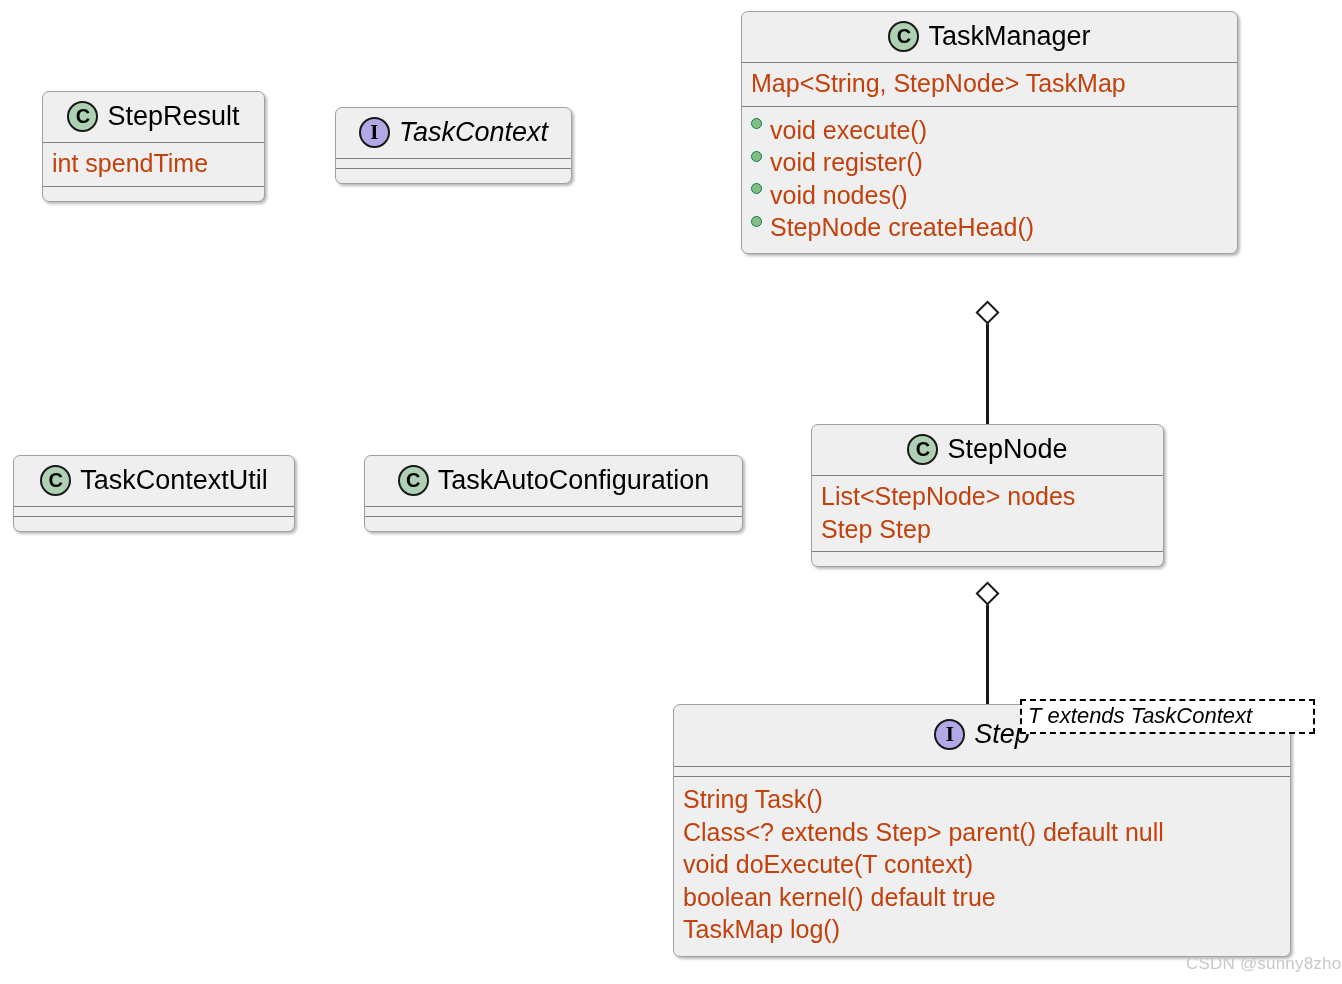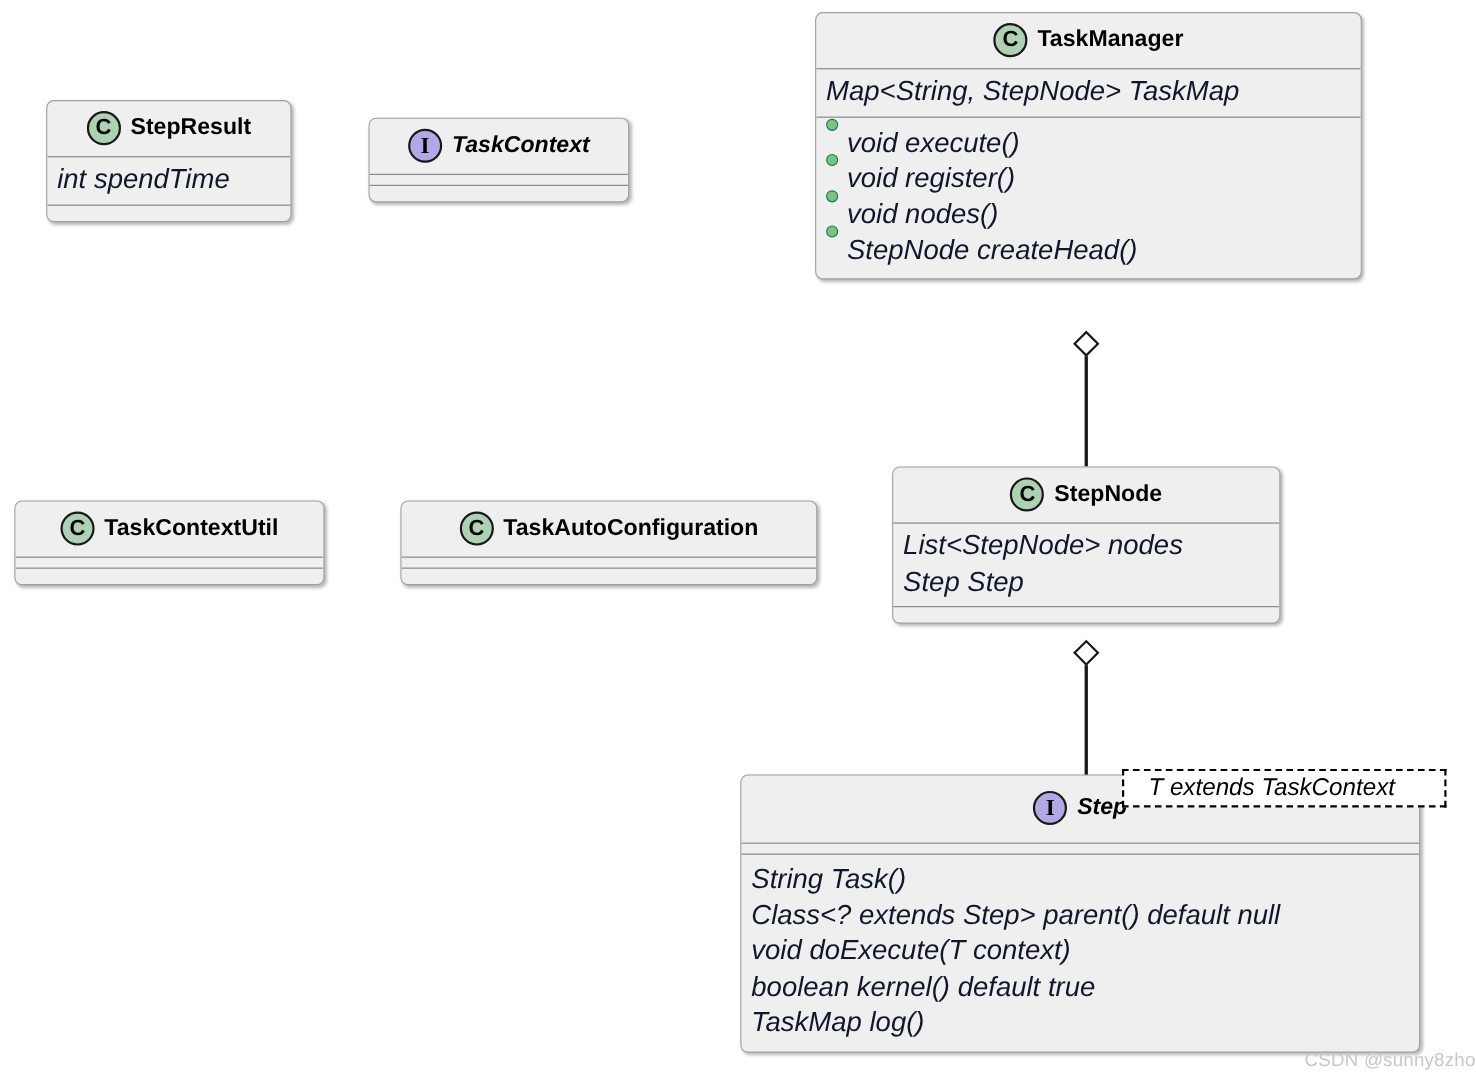--- a/index.html
+++ b/index.html
@@ -38,25 +38,24 @@
   .uml-header {
     display: flex;
     align-items: center;
     justify-content: center;
     gap: 9px;
     padding: 9px 12px 10px 12px;
     box-sizing: border-box;
   }
 
   .uml-title {
-    font-size: 21px;
+    font-size: 27px;
     color: #000000;
     line-height: 1.05;
     white-space: nowrap;
-    font-weight: bold;
   }
   .uml-title.is-abstract {
     font-style: italic;
   }
 
   
   .stereo {
     position: relative;
     width: 31px;
     height: 31px;
@@ -99,26 +98,25 @@
     padding: 0;
     height: 9px;
   }
   .uml-section.tail {
     padding: 0;
     height: 14px;
   }
 
   .uml-row {
     font-size: 25px;
-    color: #0f172a;
+    color: #c2410c;
     line-height: 1.30;
     white-space: nowrap;
     display: flex;
-    align-items: flex-start;
-    font-style: italic;
+    align-items: center;
   }
 
   .vis-dot {
     width: 11px;
     height: 11px;
     min-width: 11px;
     border-radius: 50%;
     background: #84BE84;
     border: 1px solid #038048;
     box-sizing: border-box;
@@ -126,21 +124,21 @@
     position: relative;
     top: -6px;
   }
 
   
   .typeparam {
     position: absolute;
     box-sizing: border-box;
     background: #FFFFFF;
     border: 2px dashed #000000;
-    padding: 2px 5px 3px 22px;
+    padding: 2px 5px 3px 6px;
     font-style: italic;
     font-size: 22px;
     color: #000000;
     white-space: nowrap;
     overflow: hidden;
     z-index: 5;
   }
 
   
   .link-line {

